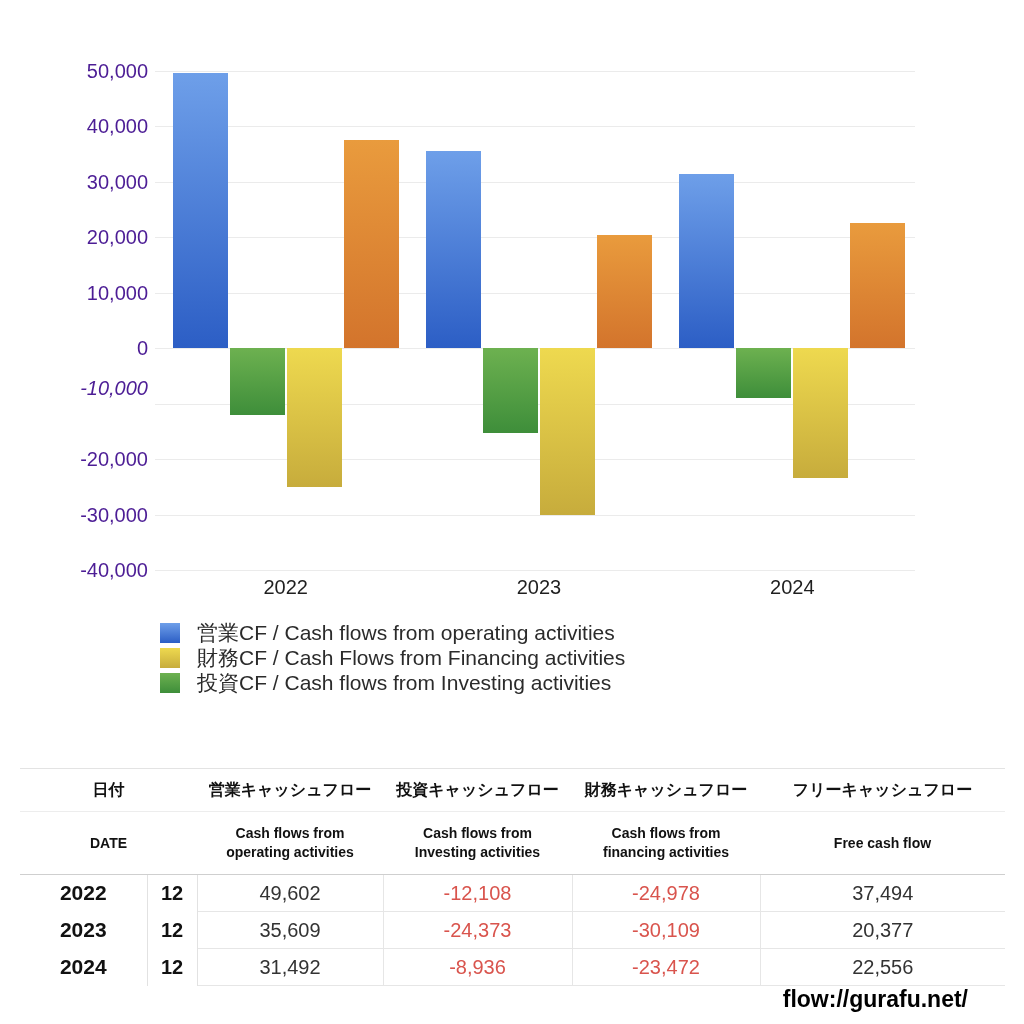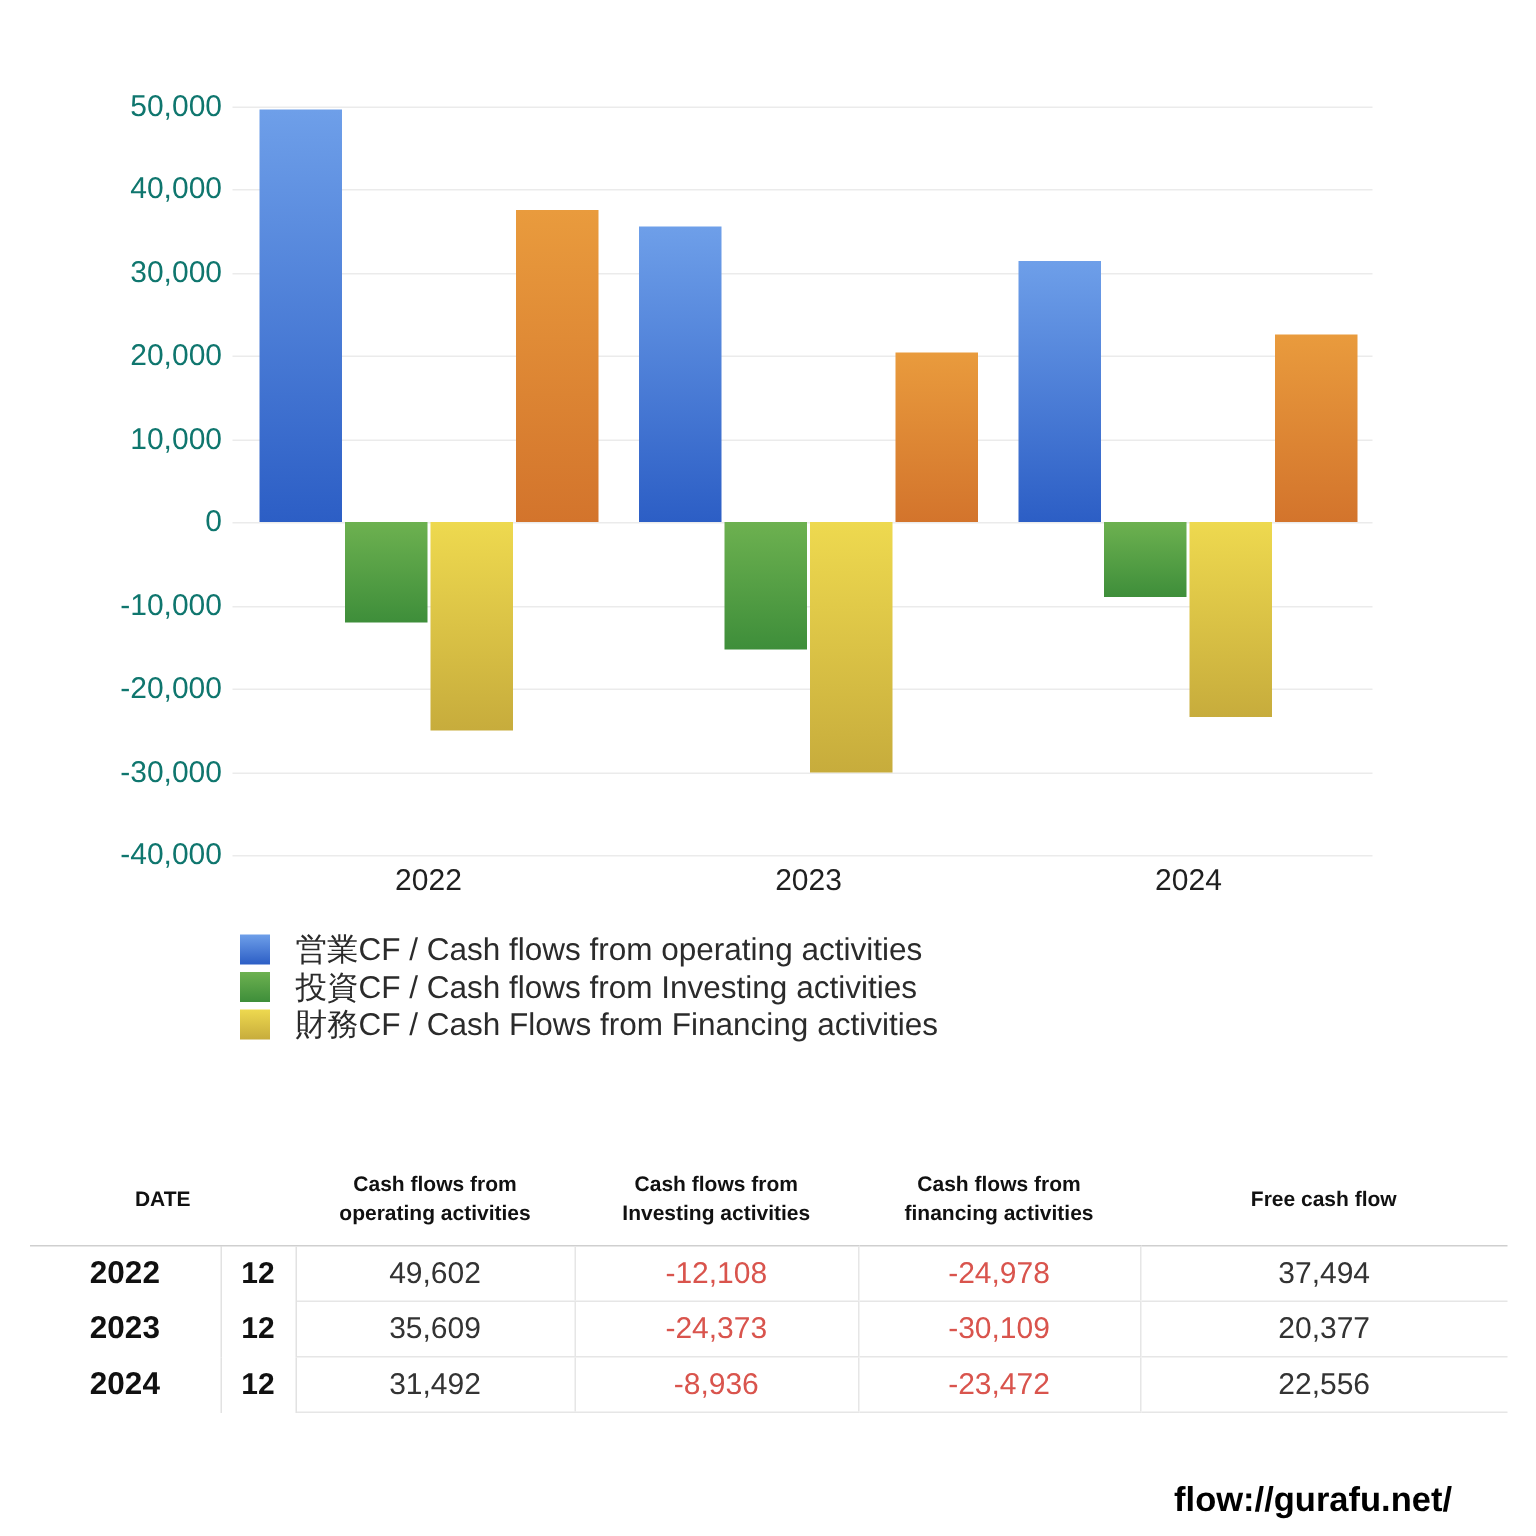--- a/index.html
+++ b/index.html
@@ -15,21 +15,21 @@
 
   
   .chart { position: absolute; left: 0; top: 0; width: 1024px; height: 620px; }
   .plot { position: absolute; left: 155px; top: 71px; width: 760px; height: 499px; }
   .gridline {
     position: absolute; left: 0; width: 100%; height: 1px;
     background: #ebebeb;
   }
   .ytick {
     position: absolute; left: 40px; width: 108px;
-    text-align: right; font-size: 20px; color: #0f766e; line-height: 22px;
+    text-align: right; font-size: 20px; color: #4c1d95; line-height: 22px;
   }
   .xtick {
     position: absolute; top: 576px; width: 120px; margin-left: -60px;
     text-align: center; font-size: 20px; color: #1f1f1f;
   }
   .bar { position: absolute; }
 
   
   .legend {
     position: absolute; left: 160px; top: 622px;
@@ -95,56 +95,63 @@
         <div class="bar" title="2024: -23,472" style="left: 638.333px; width: 55px; top: 277.222px; height: 130.139px; background: linear-gradient(rgb(238, 217, 79), rgb(199, 172, 60));"></div>
         <div class="bar" title="2024: 22,556" style="left: 695.333px; width: 55px; top: 152.162px; height: 125.06px; background: linear-gradient(rgb(233, 155, 61), rgb(211, 116, 44));"></div>
       </div>
     <div id="yticks">
         <div class="ytick" style="top: 60px;">50,000</div>
         <div class="ytick" style="top: 115.444px;">40,000</div>
         <div class="ytick" style="top: 170.889px; text-align: right;">30,000</div>
         <div class="ytick" style="top: 226.333px;">20,000</div>
         <div class="ytick" style="top: 281.778px;">10,000</div>
         <div class="ytick" style="top: 337.222px;">0</div>
-        <div class="ytick" style="top: 393px;">-10,000</div>
+        <div class="ytick" style="top: 377px; font-style: italic;">-10,000</div>
         <div class="ytick" style="top: 448.111px;">-20,000</div>
         <div class="ytick" style="top: 503.556px;">-30,000</div>
         <div class="ytick" style="top: 559px;">-40,000</div>
       </div>
     <div id="xticks">
         <div class="xtick" style="left: 285.667px;">2022</div>
         <div class="xtick" style="left: 539px;">2023</div>
         <div class="xtick" style="left: 792.333px;">2024</div>
       </div>
     <div class="legend" id="legend">
         <div class="legend-item">
           <span class="legend-swatch" style="background: linear-gradient(rgb(110, 159, 233), rgb(44, 94, 197));"></span>
           <span class="legend-label">営業CF / Cash flows from operating activities</span>
         </div>
         <div class="legend-item">
+          <span class="legend-swatch" style="background: linear-gradient(rgb(238, 217, 79), rgb(199, 172, 60));"></span>
+          <span class="legend-label">財務CF / Cash Flows from Financing activities</span>
+        </div>
+        <div class="legend-item">
           <span class="legend-swatch" style="background: linear-gradient(rgb(109, 177, 80), rgb(62, 142, 58));"></span>
           <span class="legend-label">投資CF / Cash flows from Investing activities</span>
-        </div>
-        <div class="legend-item">
-          <span class="legend-swatch" style="background: linear-gradient(rgb(238, 217, 79), rgb(199, 172, 60));"></span>
-          <span class="legend-label">財務CF / Cash Flows from Financing activities</span>
         </div>
       </div>
   </div>
 
   <table class="cf-table">
     <colgroup>
       <col style="width:127px">
         <col style="width:50px">
       <col style="width:186px">
         <col style="width:189px">
       <col style="width:188px">
         <col style="width:245px">
     </colgroup>
     <thead id="table-head">
+        <tr class="hdr-jp">
+          <th colspan="2">日付</th>
+          <th>営業キャッシュフロー</th>
+          <th>投資キャッシュフロー</th>
+          <th>財務キャッシュフロー</th>
+          <th>フリーキャッシュフロー</th>
+        </tr>
         <tr class="hdr-en">
           <th colspan="2">DATE</th>
           <th>Cash flows from
 operating activities</th>
           <th>Cash flows from
 Investing activities</th>
           <th>Cash flows from
 financing activities</th>
           <th>Free cash flow</th>
         </tr>

